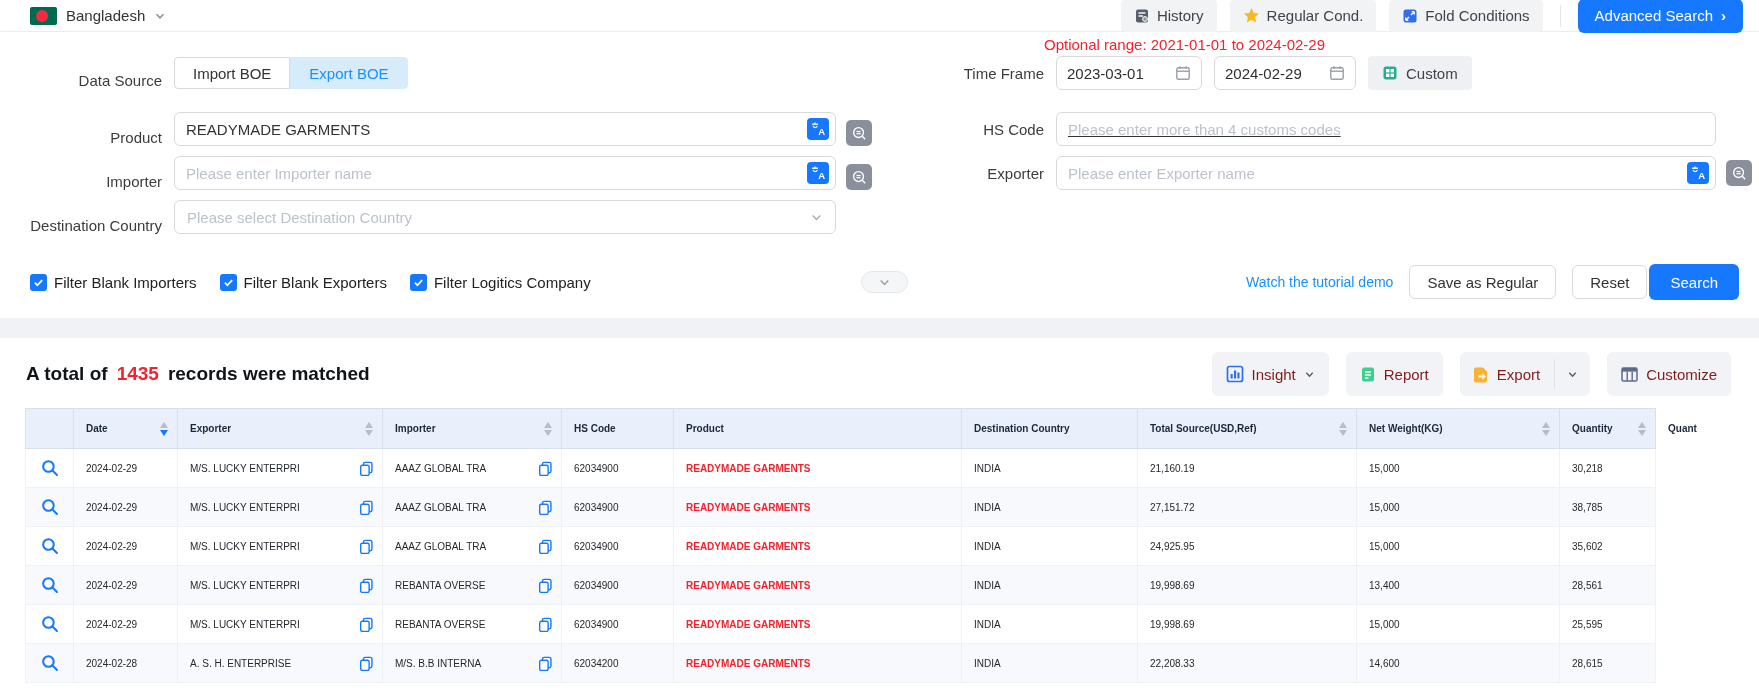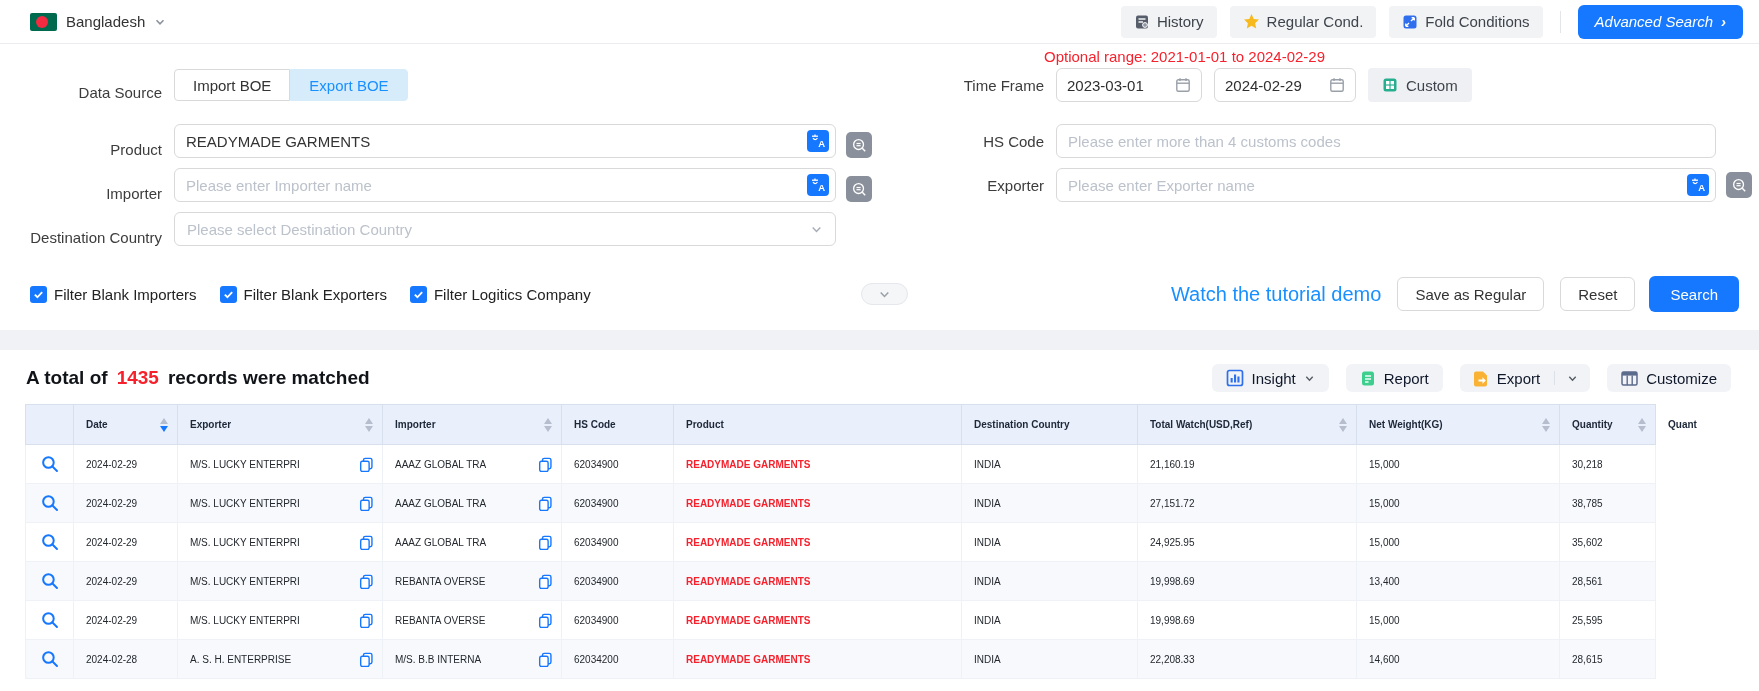--- a/index.html
+++ b/index.html
@@ -4,72 +4,72 @@
 <style>
   :root{
     --accent:#1677ff; --link:#1890ff; --danger:#f5222d;
     --band:#f0f2f5; --hdr:#e9effb; --bd:#d9d9d9;
   }
   *{box-sizing:border-box; margin:0; padding:0;}
   body{background:#fff; font-family:"Liberation Sans","DejaVu Sans",sans-serif; color:#333;}
   .app{width:1759px; height:691px; overflow:hidden; position:relative; background:#fff;}
 
   
-  .topbar{height:44px; display:flex; align-items:center; padding:0 16px 0 30px; border-bottom:1px solid #ececf0;}
+  .topbar{height:32px; display:flex; align-items:center; padding:0 16px 0 30px; border-bottom:1px solid #ececf0;}
   .country{display:flex; align-items:center; gap:9px; font-size:15px; color:#333; cursor:pointer;}
   .flag{width:27px; height:18px; background:#006a4e; border-radius:2px; position:relative; display:inline-block;}
   .flag i{position:absolute; left:6px; top:3px; width:12px; height:12px; border-radius:50%; background:#f42a41;}
   .topbar-right{margin-left:auto; display:flex; align-items:center; gap:13px;}
   .tb-btn{height:32px; background:#f2f3f5; border:none; border-radius:4px; padding:0 13px; display:flex; align-items:center; gap:7px; font-size:15px; color:#3f444c; cursor:pointer; font-family:inherit;}
   .vdiv{width:1px; height:22px; background:#e3e5e8; margin:0 4px;}
-  .adv-btn{height:34px; background:var(--accent); color:#fff; border:none; border-radius:6px; padding:0 17px; font-size:15px; display:flex; align-items:center; gap:8px; cursor:pointer; font-family:inherit;font-style:italic;}
+  .adv-btn{height:34px; background:var(--accent); color:#fff; border:none; border-radius:6px; padding:0 17px; font-size:15px; display:flex; align-items:center; gap:8px; cursor:pointer; font-family:inherit;}
   .adv-btn .chev{font-size:15px; font-weight:700;}
 
   
   .form{position:relative; padding-top:24px;}
   .opt-range{position:absolute; top:4px; left:1044px; color:var(--danger); font-size:15px;}
   .frow{display:flex; align-items:center; margin-bottom:10px;}
   .frow.first{margin-bottom:22px;}
   .fleft{width:886px; display:flex; align-items:flex-end;}
   .fright{flex:1; display:flex; align-items:center;}
   .flabel{width:174px; text-align:right; padding-right:12px; font-size:15px; color:#3c3c3c; flex:none;}
   .flabel-r{width:170px; text-align:right; padding-right:12px; font-size:15px; color:#3c3c3c; flex:none;}
   .seg{height:32px; padding:0 18px; font-size:15px; cursor:pointer; font-family:inherit;}
   .seg.off{background:#fff; border:1px solid var(--bd); border-radius:4px 0 0 4px; color:#333;}
   .seg.on{background:#d6ecfb; border:1px solid #d6ecfb; border-radius:0 4px 4px 0; color:var(--link);}
   .inwrap{position:relative; width:662px;}
   .inwrap.r{width:660px;}
   .txt{width:100%; height:34px; border:1px solid var(--bd); border-radius:6px; padding:0 40px 0 11px; font-size:15px; color:#333; font-family:inherit; outline:none; background:#fff;}
-  .txt.noicon{padding-right:23px;}
+  .txt.noicon{padding-right:23px;text-decoration:underline;}
   .txt::placeholder{color:#bcc2cb;}
   .tr-icon{position:absolute; right:7px; top:6px; width:22px; height:22px; background:var(--accent); border-radius:4px; display:flex; align-items:center; justify-content:center; cursor:pointer;}
   .eq-icon{width:26px; height:26px; background:#8a909b; border-radius:5px; margin-left:10px; display:flex; align-items:center; justify-content:center; flex:none; cursor:pointer;}
   .datebox{width:146px; height:34px; border:1px solid var(--bd); border-radius:6px; padding:0 10px; display:flex; align-items:center; justify-content:space-between; font-size:15px; color:#2f2f2f; cursor:pointer; background:#fff;}
   .datebox+.datebox{margin-left:12px; width:142px;}
   .custom-btn{margin-left:12px; height:34px; background:#eef0f4; border:none; border-radius:4px; padding:0 14px; display:flex; align-items:center; gap:8px; font-size:15px; color:#3f444c; cursor:pointer; font-family:inherit;}
   .selbox{width:662px; height:34px; border:1px solid var(--bd); border-radius:6px; padding:0 12px; display:flex; align-items:center; justify-content:space-between; font-size:15px; cursor:pointer; background:#fff;}
   .selbox .ph{color:#bcc2cb;}
 
   .filter-row{position:relative; display:flex; align-items:center; margin-top:30px; height:36px; padding:0 20px 0 30px;}
   .cb-item{display:flex; align-items:center; gap:7px; margin-right:23px; cursor:pointer;}
   .cbox{width:17px; height:17px; background:var(--accent); border-radius:3px; display:flex; align-items:center; justify-content:center; flex:none;}
   .cb-label{font-size:15px; color:#222;}
   .pill{position:absolute; left:861px; top:7px; width:47px; height:22px; border-radius:11px; background:#f5f6f8; border:1px solid #e4e7ec; display:flex; align-items:center; justify-content:center; cursor:pointer;}
-  .tut-link{margin-left:auto; color:var(--link); font-size:20px; text-decoration:none; cursor:pointer;}
+  .tut-link{margin-left:auto; color:var(--link); font-size:14px; text-decoration:none; cursor:pointer;}
   .btn-plain{margin-left:16px; height:34px; background:#fff; border:1px solid var(--bd); border-radius:6px; padding:0 17px; font-size:15px; color:#333; cursor:pointer; font-family:inherit;}
-  .btn-primary{margin-left:14px; height:36px; background:var(--accent); border:none; border-radius:6px; padding:0 21px; font-size:15px; color:#fff; cursor:pointer; font-family:inherit;}
+  .btn-primary{margin-left:2px; height:36px; background:var(--accent); border:none; border-radius:6px; padding:0 21px; font-size:15px; color:#fff; cursor:pointer; font-family:inherit;}
 
   .band{height:20px; background:var(--band); margin-top:18px;}
 
   
   .results-head{display:flex; align-items:center; padding:14px 28px 0 26px;}
   .total{font-size:19px; font-weight:700; color:#101318;}
   .total .cnt{color:var(--danger); padding:0 9px;}
   .res-actions{margin-left:auto; display:flex; align-items:center; gap:17px;}
-  .res-btn{height:28px; background:#f1f3f6; border:none; border-radius:6px; padding:0 14px; display:flex; align-items:center; gap:8px; font-size:15px; color:#0f172a; cursor:pointer; font-family:inherit;}
+  .res-btn{height:44px; background:#f1f3f6; border:none; border-radius:6px; padding:0 14px; display:flex; align-items:center; gap:8px; font-size:15px; color:#7f1d1d; cursor:pointer; font-family:inherit;}
   .split{display:flex; align-items:stretch; background:#f1f3f6; border-radius:6px; overflow:hidden;}
   .split .res-btn{border-radius:0; background:transparent;}
   .split .sdiv{width:1px; background:#dde1e8; margin:7px 0;}
   .split .car{display:flex; align-items:center; padding:0 12px; cursor:pointer;}
 
   
   table{margin:12px 0 0 25px; width:1490px; table-layout:fixed; border-collapse:collapse; font-size:10px;}
   th{height:40px; background:var(--hdr); font-weight:700; color:#1c2738; text-align:left; border:1px solid #d8e0ee; padding:0;}
   td{height:39px; border:1px solid #eef1f6; padding:0 8px 0 12px; white-space:nowrap; overflow:hidden; color:#24292f;}
   tr.alt td{background:#f7f9fc;}
@@ -413,21 +413,21 @@
                 <span>Product</span>
               </span>
             </th>
           <th>
               <span class="thc">
                 <span>Destination Country</span>
               </span>
             </th>
           <th>
               <span class="thc">
-                <span>Total Watch(USD,Ref)</span>
+                <span>Total Source(USD,Ref)</span>
                 <span class="sorter">
                   <i class="up"></i>
                   <i class="dn"></i>
                 </span>
               </span>
             </th>
           <th>
               <span class="thc">
                 <span>Net Weight(KG)</span>
                 <span class="sorter">

